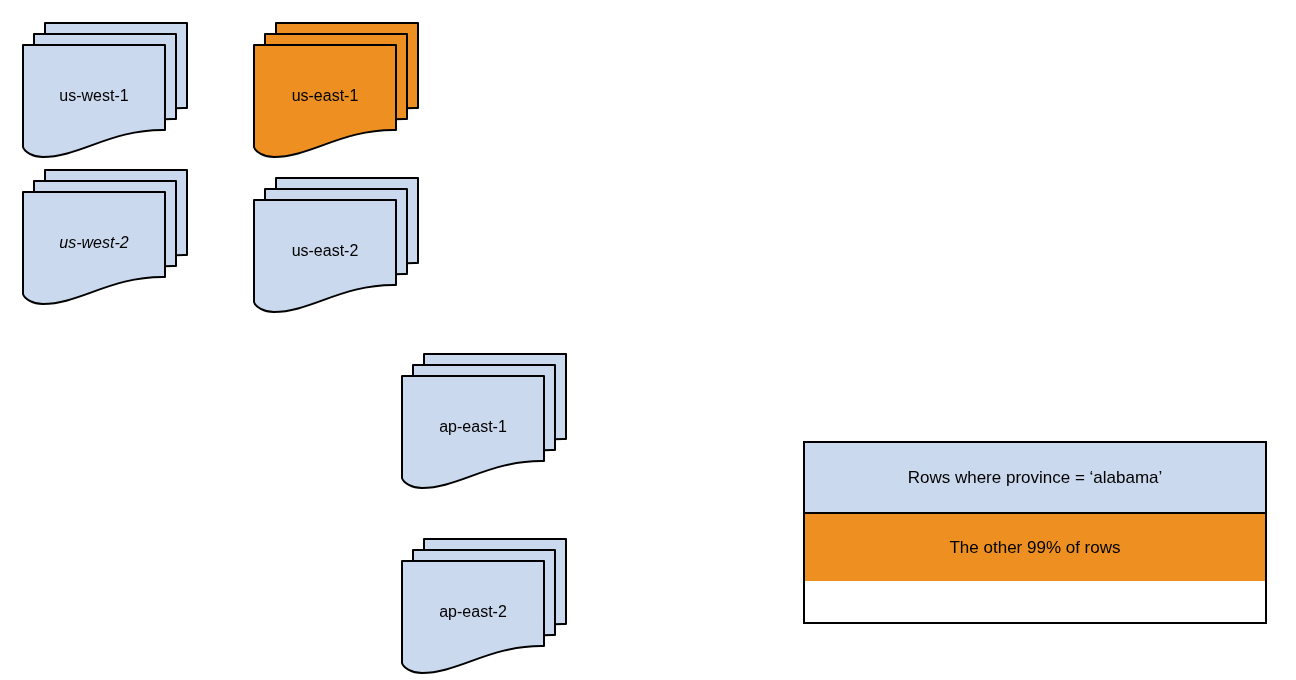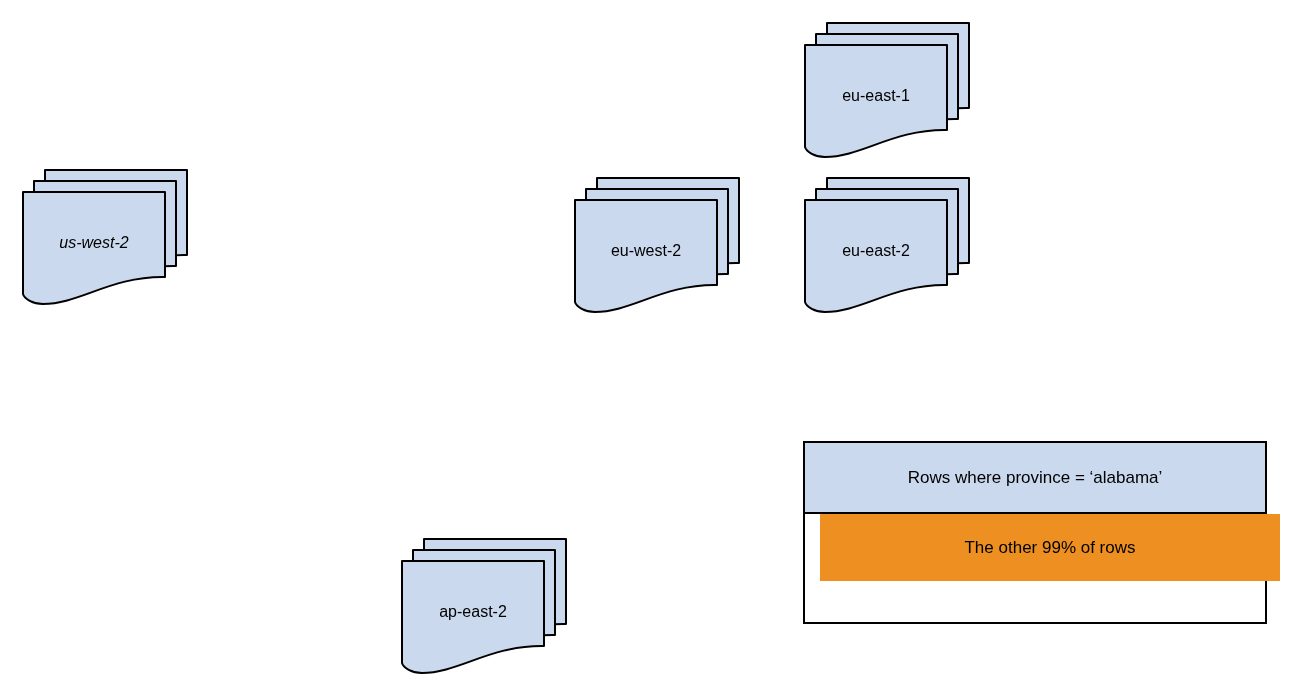--- a/index.html
+++ b/index.html
@@ -54,91 +54,105 @@
     border-bottom: 2px solid #000000;
   }
   .legend-row-bottom {
     height: 67px;
   }
 </style>
 </head>
 <body>
 
 <div id="stage">
+    <div class="doc-stack" style="left: 21px; top: 21px;">
+      <svg width="168" height="140" viewBox="0 0 168 140">
+        <g transform="translate(24,2)">
+          <path d="M 0,0 L 142,0 L 142,85 C 88.04,84 56.800000000000004,112 19.880000000000003,112 C 9.940000000000001,112 1.42,107 0,102 Z" fill="#CBD9EE" stroke="#000000" stroke-width="2" stroke-linejoin="round"></path>
+        </g>
+        <g transform="translate(13,13)">
+          <path d="M 0,0 L 142,0 L 142,85 C 88.04,84 56.800000000000004,112 19.880000000000003,112 C 9.940000000000001,112 1.42,107 0,102 Z" fill="#CBD9EE" stroke="#000000" stroke-width="2" stroke-linejoin="round"></path>
+        </g>
+        <g transform="translate(2,24)">
+          <path d="M 0,0 L 142,0 L 142,85 C 88.04,84 56.800000000000004,112 19.880000000000003,112 C 9.940000000000001,112 1.42,107 0,102 Z" fill="#CBD9EE" stroke="#000000" stroke-width="2" stroke-linejoin="round"></path>
+        </g>
+        <text class="doc-label" x="73" y="75.69999999999999">us-west-1</text>
+      </svg>
+    </div>
     <div class="doc-stack" style="left: 21px; top: 168px; font-style: italic;">
       <svg width="168" height="140" viewBox="0 0 168 140">
         <g transform="translate(24,2)">
           <path d="M 0,0 L 142,0 L 142,85 C 88.04,84 56.800000000000004,112 19.880000000000003,112 C 9.940000000000001,112 1.42,107 0,102 Z" fill="#CBD9EE" stroke="#000000" stroke-width="2" stroke-linejoin="round"></path>
         </g>
         <g transform="translate(13,13)">
           <path d="M 0,0 L 142,0 L 142,85 C 88.04,84 56.800000000000004,112 19.880000000000003,112 C 9.940000000000001,112 1.42,107 0,102 Z" fill="#CBD9EE" stroke="#000000" stroke-width="2" stroke-linejoin="round"></path>
         </g>
         <g transform="translate(2,24)">
           <path d="M 0,0 L 142,0 L 142,85 C 88.04,84 56.800000000000004,112 19.880000000000003,112 C 9.940000000000001,112 1.42,107 0,102 Z" fill="#CBD9EE" stroke="#000000" stroke-width="2" stroke-linejoin="round"></path>
         </g>
         <text class="doc-label" x="73" y="75.69999999999999">us-west-2</text>
       </svg>
     </div>
-    <div class="doc-stack" style="left: 573px; top: 176px;">
+    <div class="doc-stack" style="left: 252px; top: 21px;">
+      <svg width="168" height="140" viewBox="0 0 168 140">
+        <g transform="translate(24,2)">
+          <path d="M 0,0 L 142,0 L 142,85 C 88.04,84 56.800000000000004,112 19.880000000000003,112 C 9.940000000000001,112 1.42,107 0,102 Z" fill="#ED9021" stroke="#000000" stroke-width="2" stroke-linejoin="round"></path>
+        </g>
+        <g transform="translate(13,13)">
+          <path d="M 0,0 L 142,0 L 142,85 C 88.04,84 56.800000000000004,112 19.880000000000003,112 C 9.940000000000001,112 1.42,107 0,102 Z" fill="#ED9021" stroke="#000000" stroke-width="2" stroke-linejoin="round"></path>
+        </g>
+        <g transform="translate(2,24)">
+          <path d="M 0,0 L 142,0 L 142,85 C 88.04,84 56.800000000000004,112 19.880000000000003,112 C 9.940000000000001,112 1.42,107 0,102 Z" fill="#ED9021" stroke="#000000" stroke-width="2" stroke-linejoin="round"></path>
+        </g>
+        <text class="doc-label" x="73" y="75.69999999999999">us-east-1</text>
+      </svg>
+    </div>
+    <div class="doc-stack" style="left: 252px; top: 176px;">
       <svg width="168" height="140" viewBox="0 0 168 140">
         <g transform="translate(24,2)">
           <path d="M 0,0 L 142,0 L 142,85 C 88.04,84 56.800000000000004,112 19.880000000000003,112 C 9.940000000000001,112 1.42,107 0,102 Z" fill="#CBD9EE" stroke="#000000" stroke-width="2" stroke-linejoin="round"></path>
         </g>
         <g transform="translate(13,13)">
           <path d="M 0,0 L 142,0 L 142,85 C 88.04,84 56.800000000000004,112 19.880000000000003,112 C 9.940000000000001,112 1.42,107 0,102 Z" fill="#CBD9EE" stroke="#000000" stroke-width="2" stroke-linejoin="round"></path>
         </g>
         <g transform="translate(2,24)">
           <path d="M 0,0 L 142,0 L 142,85 C 88.04,84 56.800000000000004,112 19.880000000000003,112 C 9.940000000000001,112 1.42,107 0,102 Z" fill="#CBD9EE" stroke="#000000" stroke-width="2" stroke-linejoin="round"></path>
         </g>
-        <text class="doc-label" x="73" y="75.69999999999999">eu-west-2</text>
+        <text class="doc-label" x="73" y="75.69999999999999">us-east-2</text>
       </svg>
     </div>
-    <div class="doc-stack" style="left: 803px; top: 21px;">
+    <div class="doc-stack" style="left: 400px; top: 352px;">
       <svg width="168" height="140" viewBox="0 0 168 140">
         <g transform="translate(24,2)">
           <path d="M 0,0 L 142,0 L 142,85 C 88.04,84 56.800000000000004,112 19.880000000000003,112 C 9.940000000000001,112 1.42,107 0,102 Z" fill="#CBD9EE" stroke="#000000" stroke-width="2" stroke-linejoin="round"></path>
         </g>
         <g transform="translate(13,13)">
           <path d="M 0,0 L 142,0 L 142,85 C 88.04,84 56.800000000000004,112 19.880000000000003,112 C 9.940000000000001,112 1.42,107 0,102 Z" fill="#CBD9EE" stroke="#000000" stroke-width="2" stroke-linejoin="round"></path>
         </g>
         <g transform="translate(2,24)">
           <path d="M 0,0 L 142,0 L 142,85 C 88.04,84 56.800000000000004,112 19.880000000000003,112 C 9.940000000000001,112 1.42,107 0,102 Z" fill="#CBD9EE" stroke="#000000" stroke-width="2" stroke-linejoin="round"></path>
         </g>
-        <text class="doc-label" x="73" y="75.69999999999999">eu-east-1</text>
-      </svg>
-    </div>
-    <div class="doc-stack" style="left: 803px; top: 176px;">
-      <svg width="168" height="140" viewBox="0 0 168 140">
-        <g transform="translate(24,2)">
-          <path d="M 0,0 L 142,0 L 142,85 C 88.04,84 56.800000000000004,112 19.880000000000003,112 C 9.940000000000001,112 1.42,107 0,102 Z" fill="#CBD9EE" stroke="#000000" stroke-width="2" stroke-linejoin="round"></path>
-        </g>
-        <g transform="translate(13,13)">
-          <path d="M 0,0 L 142,0 L 142,85 C 88.04,84 56.800000000000004,112 19.880000000000003,112 C 9.940000000000001,112 1.42,107 0,102 Z" fill="#CBD9EE" stroke="#000000" stroke-width="2" stroke-linejoin="round"></path>
-        </g>
-        <g transform="translate(2,24)">
-          <path d="M 0,0 L 142,0 L 142,85 C 88.04,84 56.800000000000004,112 19.880000000000003,112 C 9.940000000000001,112 1.42,107 0,102 Z" fill="#CBD9EE" stroke="#000000" stroke-width="2" stroke-linejoin="round"></path>
-        </g>
-        <text class="doc-label" x="73" y="75.69999999999999">eu-east-2</text>
+        <text class="doc-label" x="73" y="75.69999999999999">ap-east-1</text>
       </svg>
     </div>
     <div class="doc-stack" style="left: 400px; top: 537px;">
       <svg width="168" height="140" viewBox="0 0 168 140">
         <g transform="translate(24,2)">
           <path d="M 0,0 L 142,0 L 142,85 C 88.04,84 56.800000000000004,112 19.880000000000003,112 C 9.940000000000001,112 1.42,107 0,102 Z" fill="#CBD9EE" stroke="#000000" stroke-width="2" stroke-linejoin="round"></path>
         </g>
         <g transform="translate(13,13)">
           <path d="M 0,0 L 142,0 L 142,85 C 88.04,84 56.800000000000004,112 19.880000000000003,112 C 9.940000000000001,112 1.42,107 0,102 Z" fill="#CBD9EE" stroke="#000000" stroke-width="2" stroke-linejoin="round"></path>
         </g>
         <g transform="translate(2,24)">
           <path d="M 0,0 L 142,0 L 142,85 C 88.04,84 56.800000000000004,112 19.880000000000003,112 C 9.940000000000001,112 1.42,107 0,102 Z" fill="#CBD9EE" stroke="#000000" stroke-width="2" stroke-linejoin="round"></path>
         </g>
         <text class="doc-label" x="73" y="75.69999999999999">ap-east-2</text>
       </svg>
     </div>
     <div class="legend" style="left: 803px; top: 441px; width: 464px; height: 183px;">
       <div class="legend-row legend-row-top" style="background: rgb(203, 217, 238);">
         <span>Rows where province = ‘alabama’</span>
       </div>
-      <div class="legend-row legend-row-bottom" style="background: rgb(237, 144, 33); margin-left: 15px;">
+      <div class="legend-row legend-row-bottom" style="background: rgb(237, 144, 33);">
         <span>The other 99% of rows</span>
       </div>
     </div>
   </div>
 
 </body></html>

